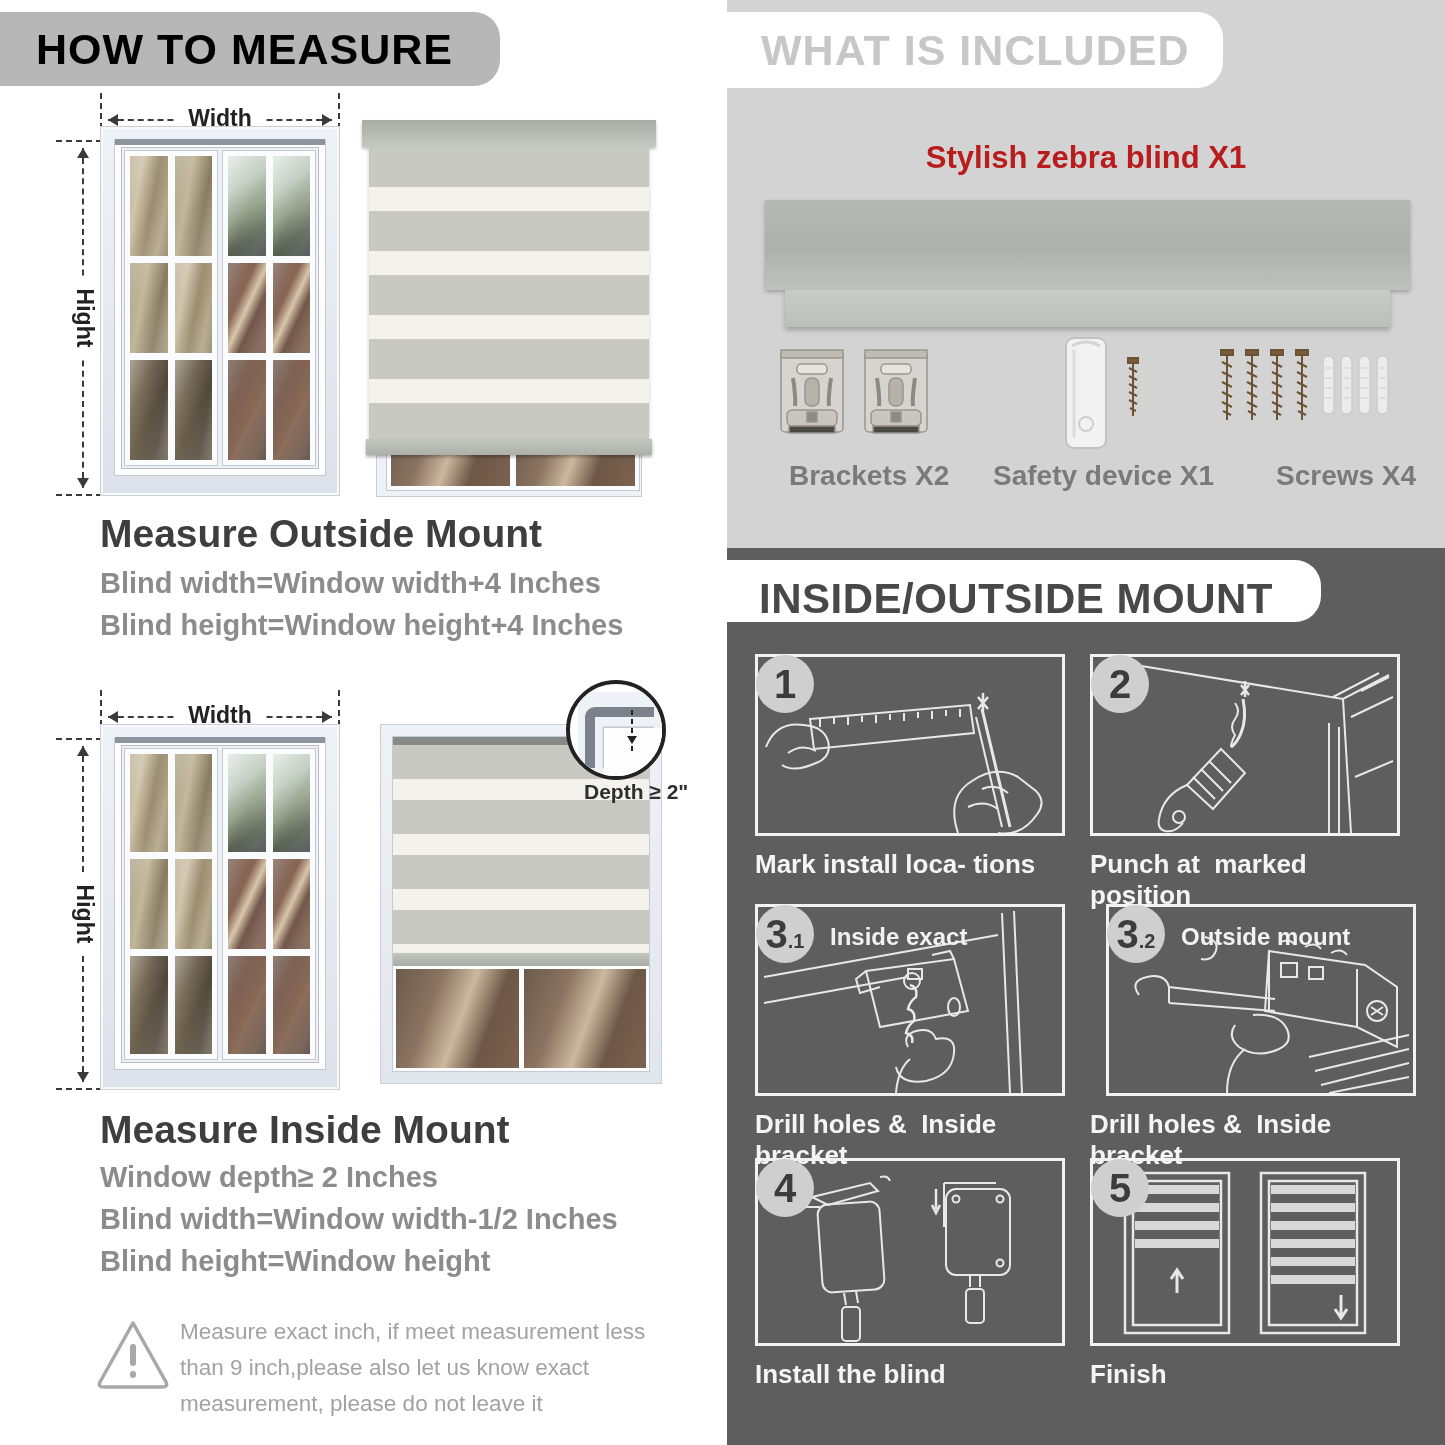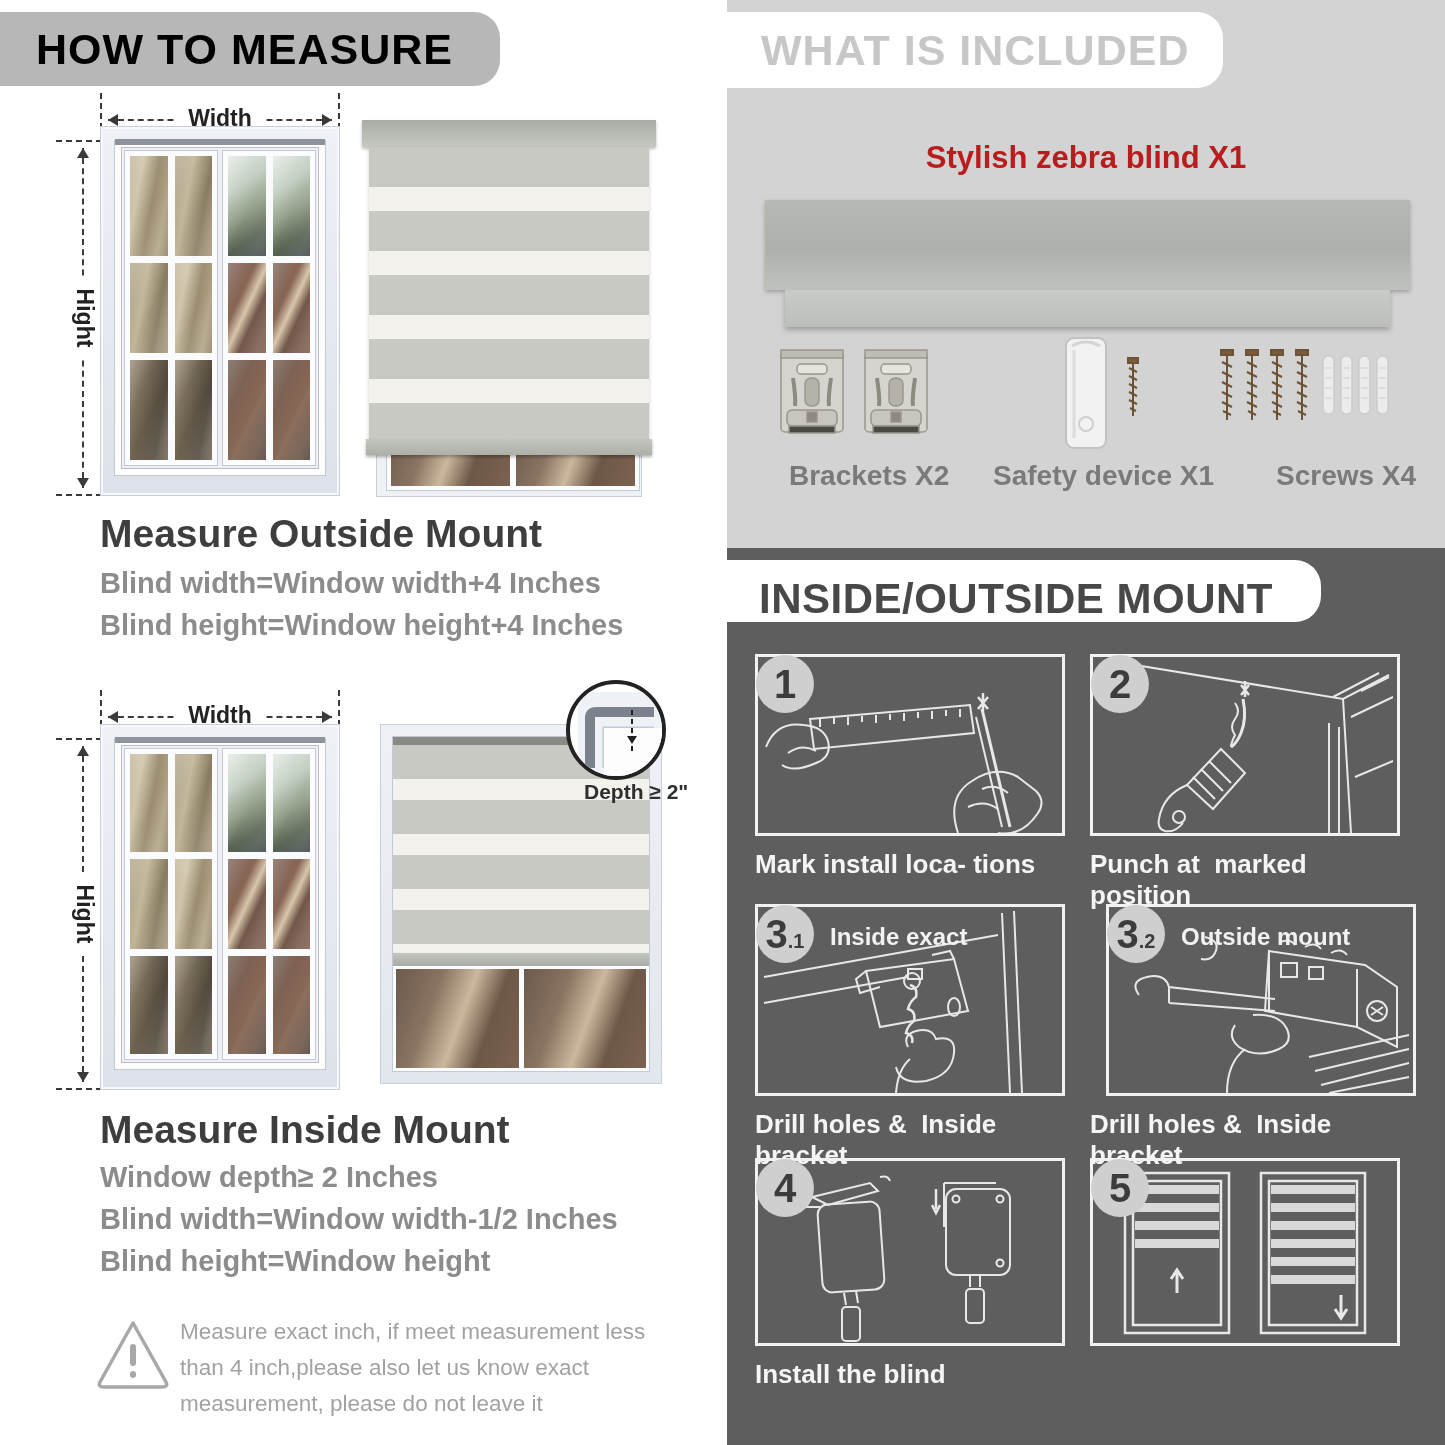--- a/index.html
+++ b/index.html
@@ -242,21 +242,21 @@
   <div class="abs m-line" style="left:100px;top:1203px;">Blind width=Window width-1/2 Inches</div>
   <div class="abs m-line" style="left:100px;top:1245px;">Blind height=Window height</div>
 
   <div class="abs" style="left:95px;top:1318px;">
     <svg width="76" height="74" viewBox="0 0 76 74">
       <path d="M38 5 L71 64 Q73.5 69 67 69 L9 69 Q2.5 69 5 64 Z" fill="none" stroke="#a8a8a8" stroke-width="3.5" stroke-linejoin="round"></path>
       <rect x="35" y="26" width="6" height="22" rx="3" fill="#a8a8a8"></rect>
       <rect x="35" y="53" width="6" height="7" rx="3" fill="#a8a8a8"></rect>
     </svg>
   </div>
-  <div class="abs warn-text" style="left:180px;top:1314px;">Measure exact inch, if meet measurement less than 4 inch,please also let us know exact measurement, please do not leave it</div>
+  <div class="abs warn-text" style="left:180px;top:1314px;">Measure exact inch, if meet measurement less than 9 inch,please also let us know exact measurement, please do not leave it</div>
 
   <div class="abs right-panel">
 
     <div class="banner-right">
       <span>WHAT IS INCLUDED</span>
     </div>
     <div class="product-title">Stylish zebra blind X1</div>
 
     <div class="rail-main"></div>
     <div class="rail-sub"></div>
@@ -489,18 +489,19 @@
               <rect x="178" y="24" width="84" height="9"></rect>
                 <rect x="178" y="42" width="84" height="9"></rect>
               <rect x="178" y="60" width="84" height="9"></rect>
                 <rect x="178" y="78" width="84" height="9"></rect>
               <rect x="178" y="96" width="84" height="9"></rect>
                 <rect x="178" y="114" width="84" height="9"></rect>
             </g>
             <path d="M248 134 v22 M242 148 l6 9 l6 -9" fill="none" stroke="#e8e8e8" stroke-width="3"></path>
           </svg>
         </div>
+        <div class="caption">Finish</div>
       </div>
 
     </div>
   </div>
 
 </div>
 
 </body></html>

